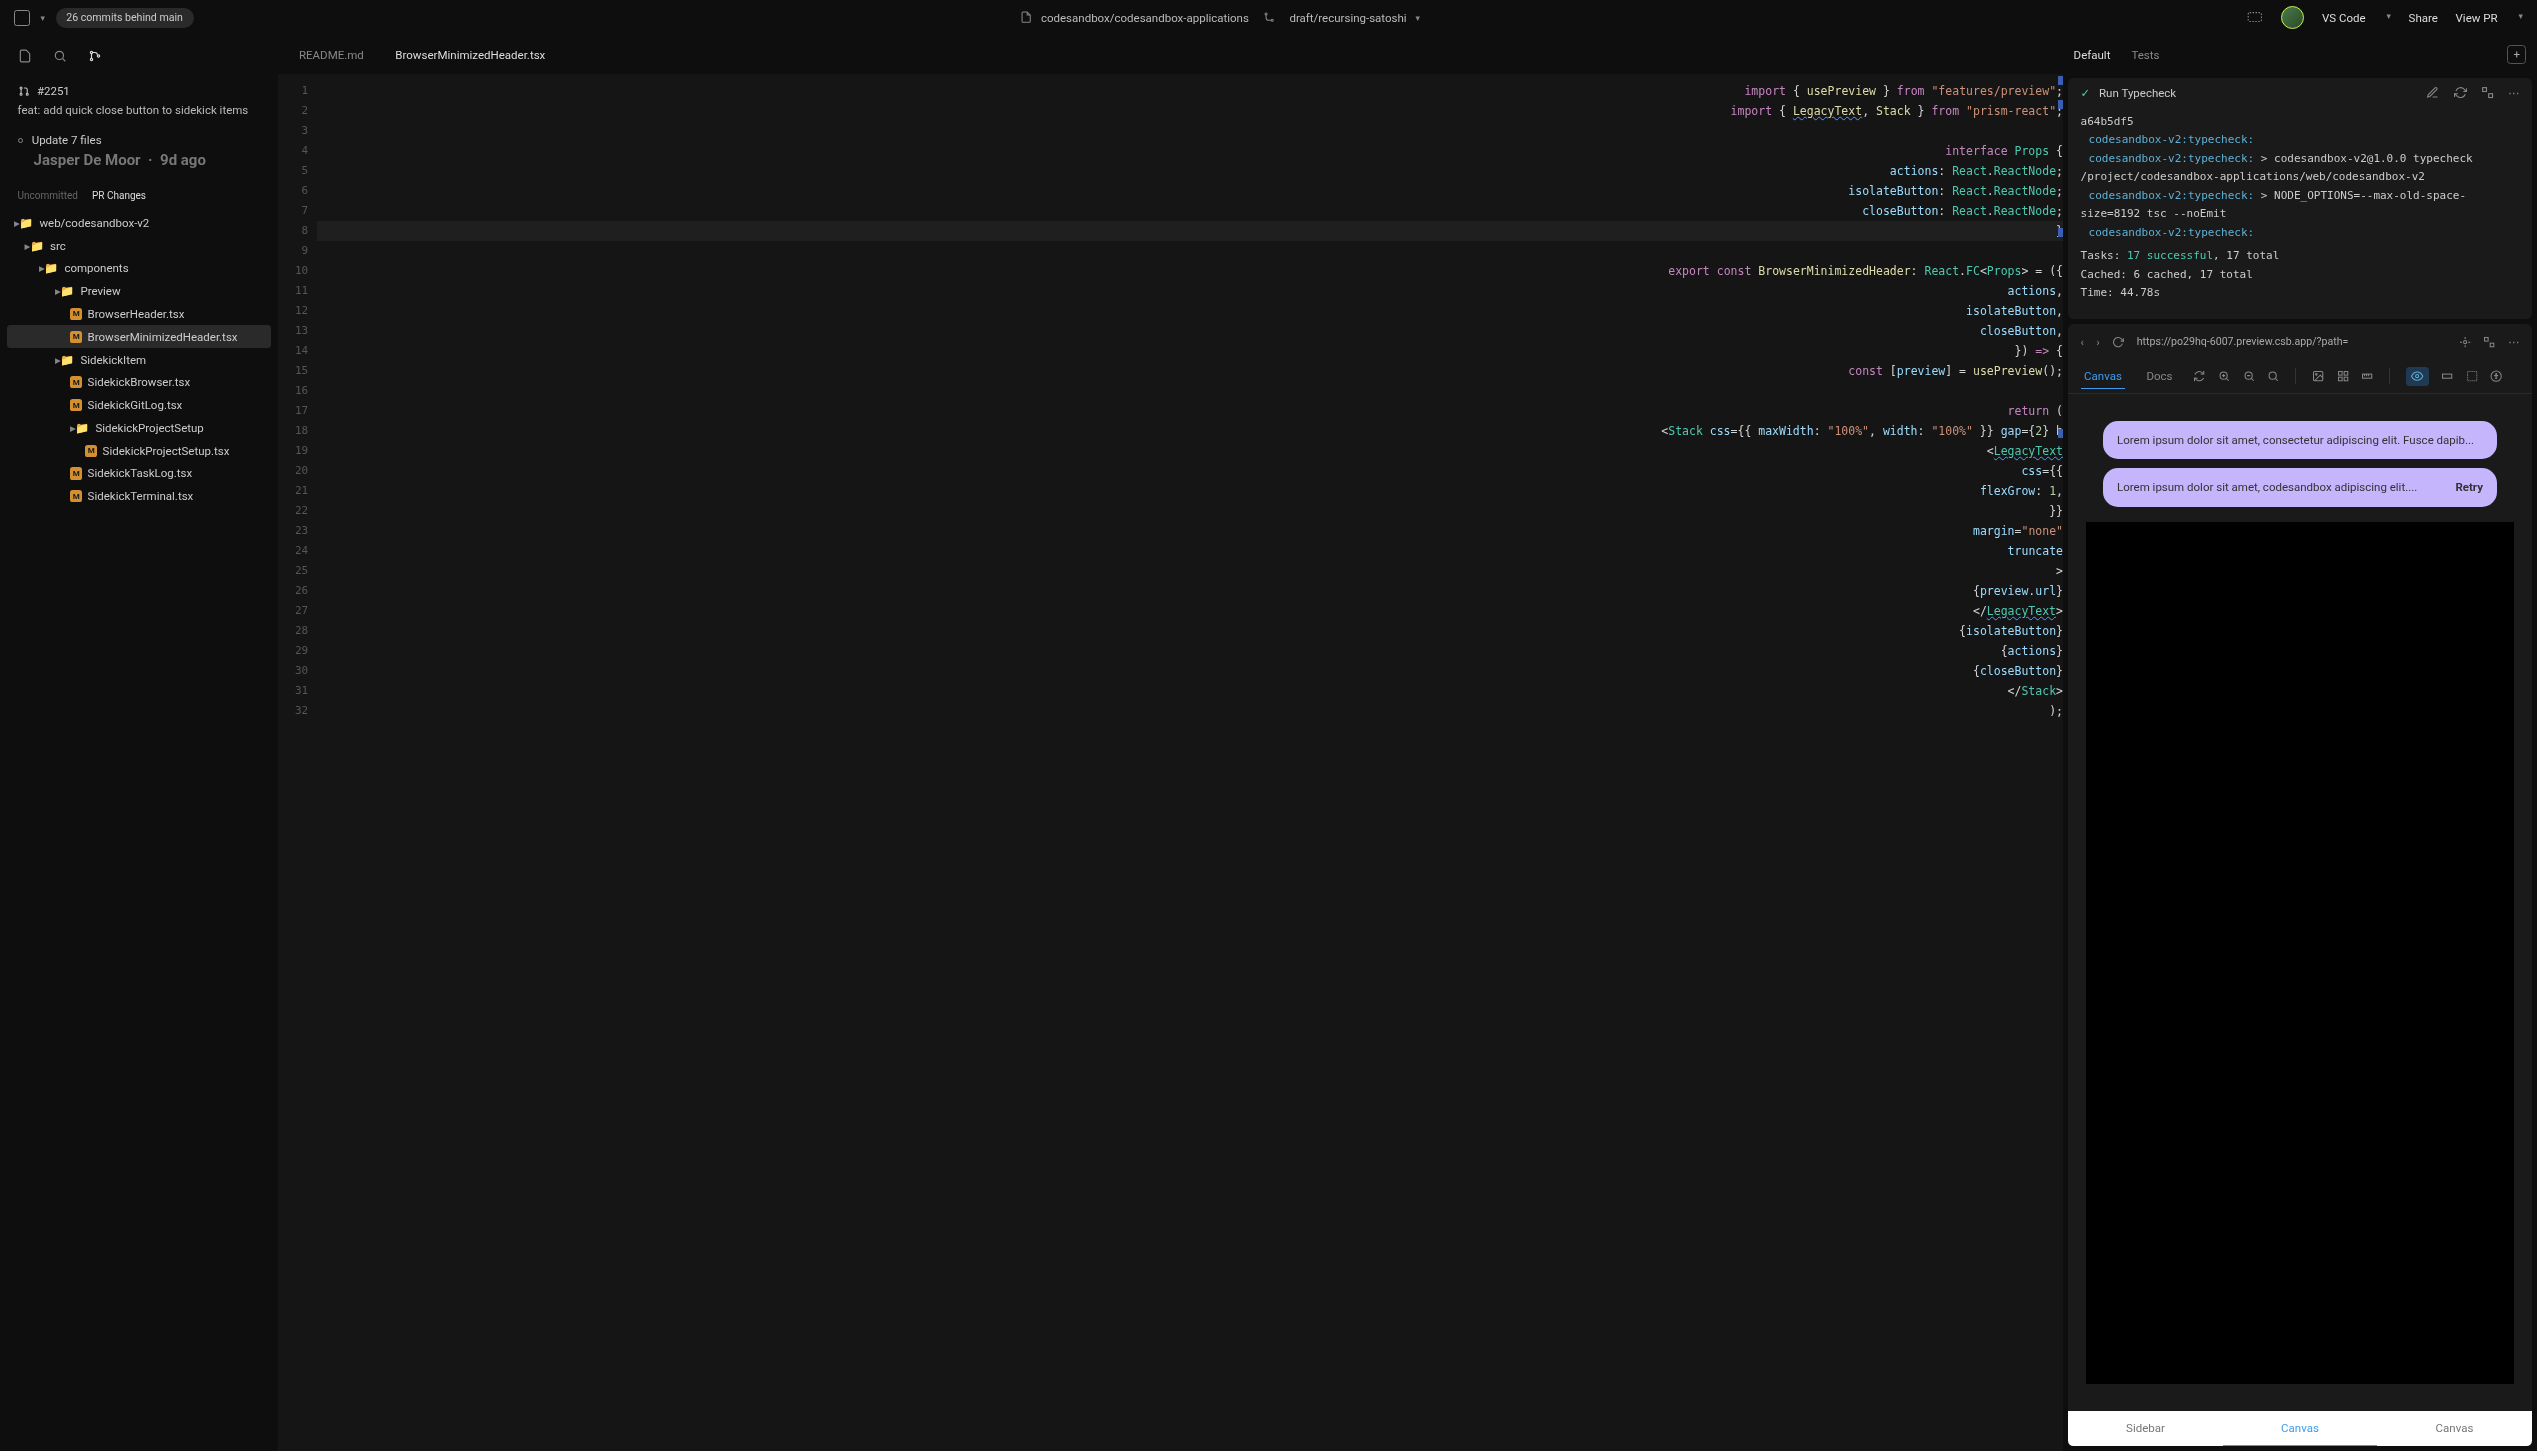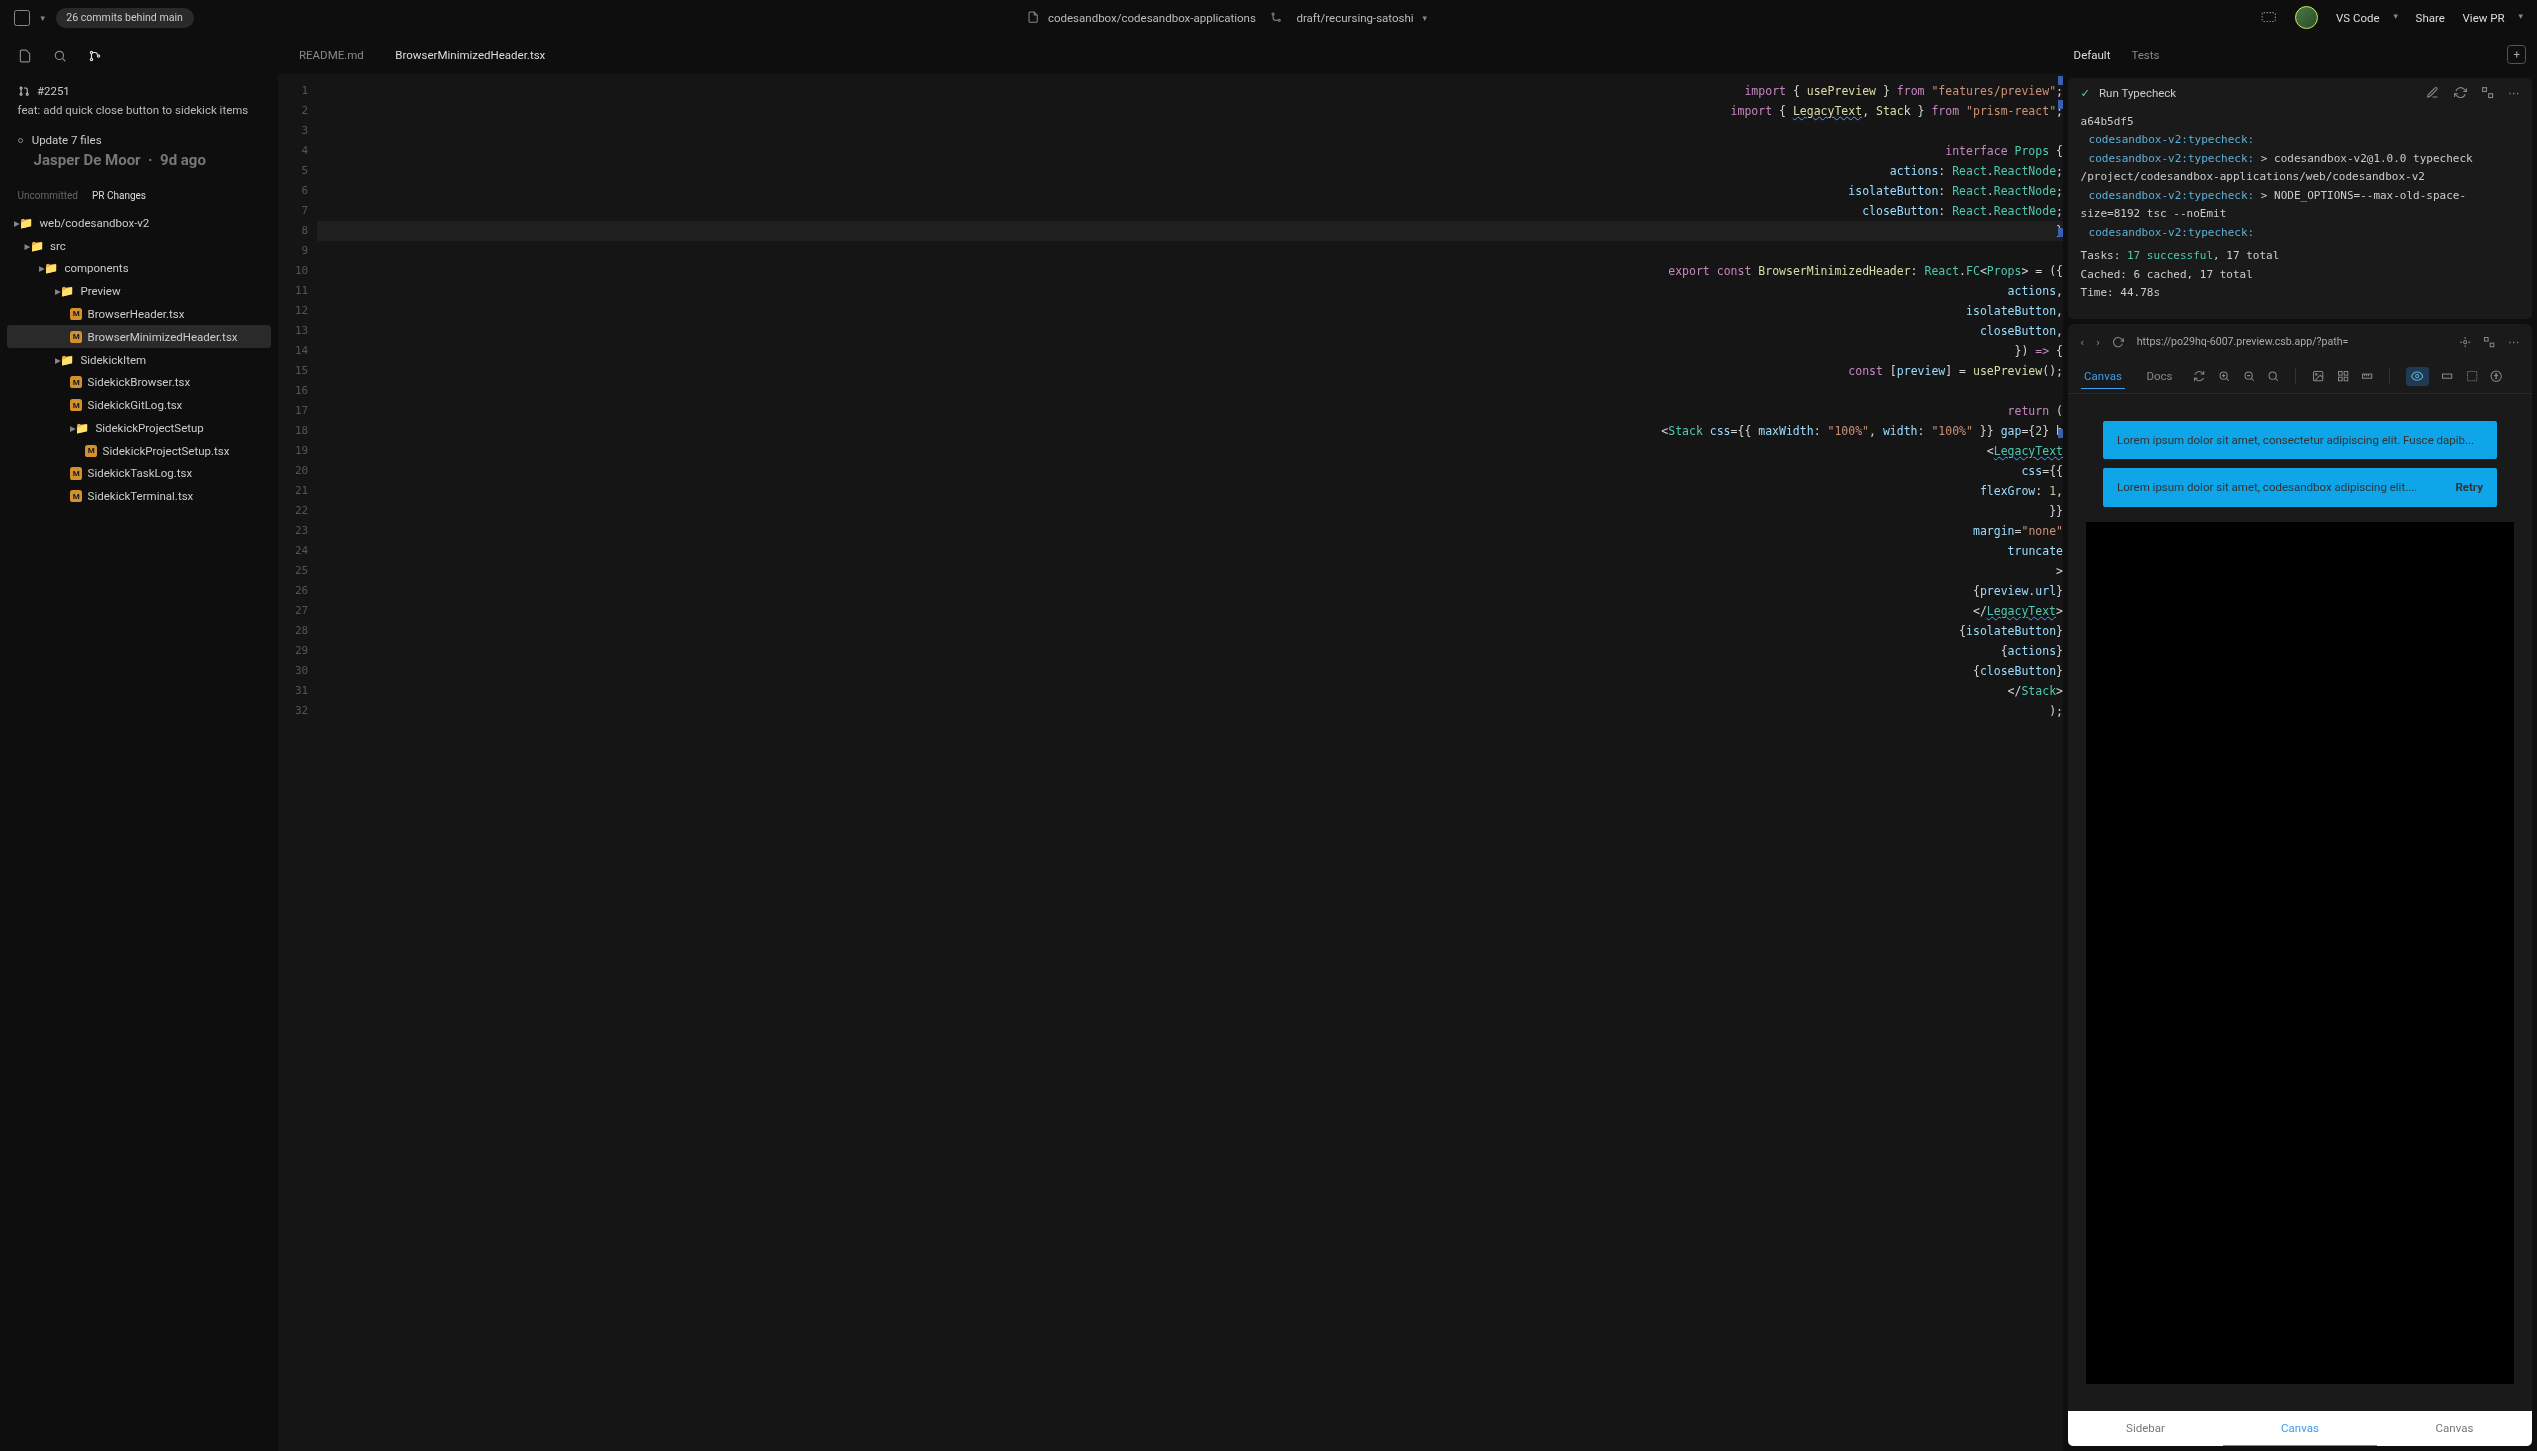--- a/index.html
+++ b/index.html
@@ -30,21 +30,21 @@
   padding: 3.5px 10.6px;
   border-radius: 10.6px;
   font-size: 10.6px;
 }
 .topbar-center { flex:1; display:flex; justify-content:center; align-items:center; gap:8.8px; color:#bbb; font-size:11.5px;}
 .topbar-center .file-icon { color:#888;}
 .topbar-center .branch-icon { color:#888; margin:0 5.3px;}
 .topbar-right { display:flex; align-items:center; gap:17.6px;}
 .window-icon { color:#888; font-size:16px;}
 .avatar { width:23px; height:23px; border-radius:50%; background:linear-gradient(135deg,#4a7a4a,#2a4a2a); border:1.8px solid #c9f05a;}
-.topbar-link { color:#ddd; font-size:11.5px; display:flex; align-items:flex-start; gap:14px; cursor:pointer;}
+.topbar-link { color:#ddd; font-size:11.5px; display:flex; align-items:flex-start; gap:21px; cursor:pointer;}
 
 
 .main-layout { display:flex; height: calc(100vh - 35px); }
 
 
 .sidebar { width:278px; background:#0e0e0e; display:flex; flex-direction:column; padding:7px 0;}
 .sidebar-icons { display:flex; gap:21px; padding:7px 17.6px 14px;}
 .sidebar-icons .icn { color:#888; font-size:13.2px; cursor:pointer;}
 .pr-block { padding:7px 17.6px; color:#ccc;}
 .pr-title-row { display:flex; align-items:center; gap:7px; font-size:11.5px;}
@@ -109,21 +109,21 @@
 .preview-nav { height:35px; display:flex; align-items:center; gap:12.3px; padding:0 12.3px; color:#888;}
 .preview-nav .url { flex:1; color:#aaa; font-size:10.6px; overflow:hidden; text-overflow:ellipsis; white-space:nowrap;}
 .preview-toolbar { height:35px; display:flex; align-items:center; padding:0 12.3px; gap:3.5px; border-bottom:0.9px solid #2a2a2a;}
 .pv-tab { padding:5.3px 3.5px; margin-right:14px; font-size:11.5px; color:#888; cursor:pointer;}
 .pv-tab.active { color:#3d9cf0; border-bottom:1.8px solid #3d9cf0;}
 .pv-icons { display:flex; gap:12.3px; color:#888; align-items:center;}
 .pv-divider { width:0.9px; height:16px; background:#333; margin:0 3.5px;}
 .eye-active { background:#1f3a52; padding:3.5px 5.3px; border-radius:3.5px; color:#5eb0d6;}
 
 .canvas-area { flex:1; background:#1a1a1a; display:flex; flex-direction:column; align-items:center; padding:26.4px 17.6px; gap:8.8px; position:relative;}
-.toast { width:92%; background:#0ea5e9; color:#333; padding:12.3px 14px; border-radius:2px; font-size:11.5px; display:flex; align-items:center; overflow:hidden;}
+.toast { width:92%; background:#c4b5fd; color:#333; padding:12.3px 14px; border-radius:15px; font-size:11.5px; display:flex; align-items:center; overflow:hidden;}
 .toast .msg { flex:1; white-space:nowrap; overflow:hidden; text-overflow:ellipsis;}
 .toast .retry { margin-left:14px; color:#333; font-weight:700;}
 .canvas-black { flex:1; width:100%; background:#000; margin-top:7px;}
 
 .bottom-tabs { height:35px; background:#fff; display:flex;}
 .bottom-tab { flex:1; display:flex; align-items:center; justify-content:center; font-size:11.5px; color:#777; cursor:pointer;}
 .bottom-tab.active { color:#3d9cf0; border-bottom:1.8px solid #3d9cf0;}
 
 svg { display:block;}
 </style>

